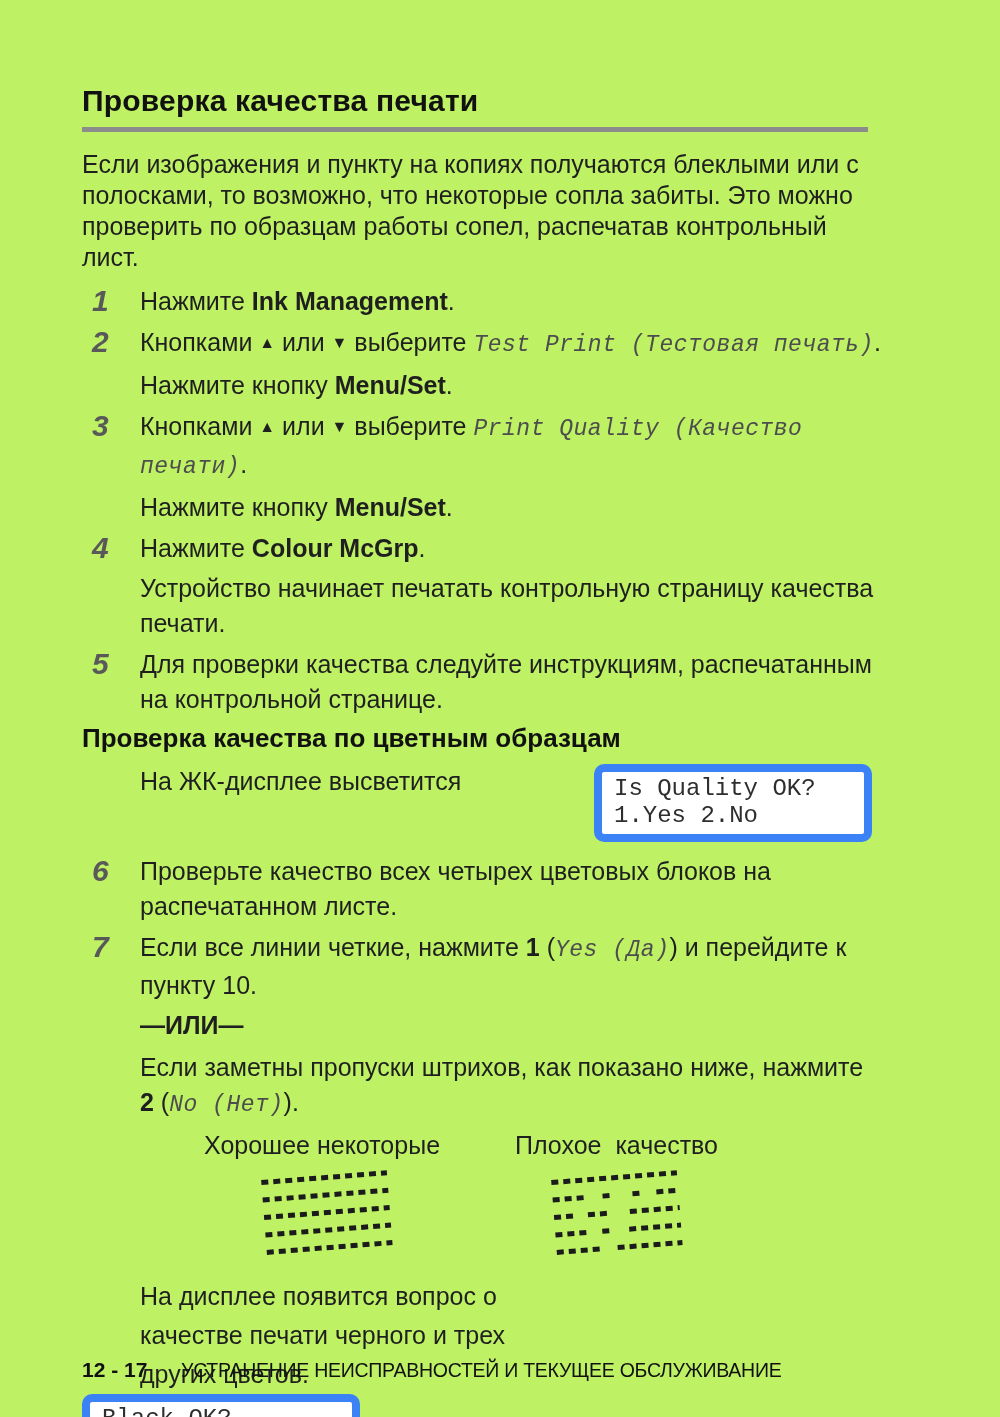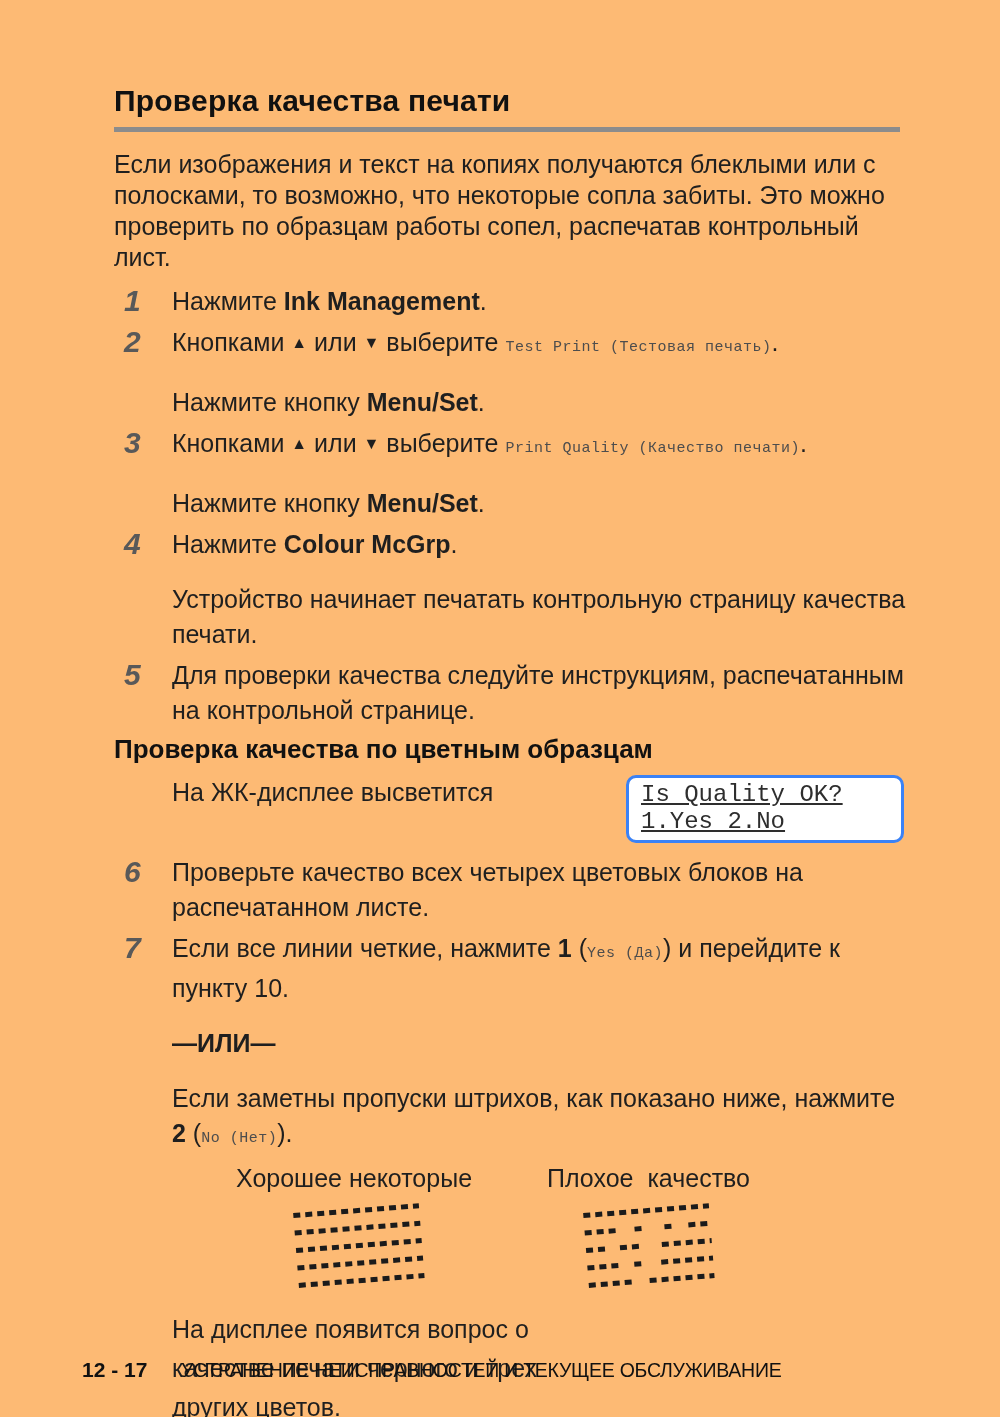--- a/index.html
+++ b/index.html
@@ -1,58 +1,58 @@
 <!DOCTYPE html>
 <html><head>
 <meta charset="utf-8">
 <style>
   * { margin:0; padding:0; box-sizing:border-box; }
   html,body { background:#ffffff; }
   .page {
     position:relative;
     width:1000px; height:1417px;
-    background:#fdba74;
+    background:#bef264;
     overflow:hidden;
     font-family:"Liberation Sans","DejaVu Sans",sans-serif;
     color:#1f1f1f;
-    padding:84px 46px 0 114px;
+    padding:84px 46px 0 82px;
   }
   .title {
     font-size:30px; line-height:34px; font-weight:bold; color:#111;
     margin-bottom:9px; letter-spacing:0.2px;
   }
   .title-rule { width:786px; height:5px; background:#8c8c8c; margin-bottom:17px; }
   .intro { font-size:25px; line-height:31px; width:795px; margin-bottom:11px; }
 
   .step { display:grid; grid-template-columns:58px 1fr; margin-bottom:6px; width:800px; }
   .step-num {
     font-size:30px; line-height:34px; font-weight:bold; font-style:italic;
     color:#595959; padding-left:10px;
   }
   .step-body p { font-size:25px; line-height:35px; }
-  .step-body p + p { margin-top:20px; }
+  .step-body p + p { margin-top:5px; }
 
   .r-b { font-weight:bold; }
   .r-m {
     font-family:"Liberation Mono","DejaVu Sans Mono",monospace;
-    color:#4d4d4d; font-size:15px; letter-spacing:0.5px;
+    color:#4d4d4d; font-size:23px; letter-spacing:0.5px;font-style:italic;
   }
   .r-tri { font-size:16px; position:relative; top:-3px; }
 
   .subheading { font-size:26px; font-weight:bold; color:#111; margin:6px 0 10px; }
 
   .lcd-row { display:flex; align-items:flex-start; width:790px; margin-bottom:12px;gap:48px; }
   .lcd-row .lcd-note { font-size:25px; line-height:35px; margin-left:58px; flex:1; }
   .lcd {
     width:278px; min-height:62px;
-    border:3px solid #3b82f6; border-radius:10px;
+    border:8px solid #3b82f6; border-radius:10px;
     padding:3px 12px 5px;
     font-family:"Liberation Mono","DejaVu Sans Mono",monospace;
     font-size:24px; line-height:27px; color:#2e2e2e;
-    background:#fff; flex-shrink:0;text-decoration:underline;
+    background:#fff; flex-shrink:0;
   }
 
   .or-line { font-size:25px; font-weight:bold; margin:7px 0 7px; }
 
   .compare-labels { position:relative; height:32px; width:790px; margin-top:8px; }
   .compare-labels .lbl { position:absolute; top:0; font-size:25px; white-space:pre; }
   .lbl-good { left:122px; }
   .lbl-bad  { left:433px; }
 
   .patterns { position:relative; height:100px; width:790px; margin-bottom:14px; }
@@ -82,21 +82,21 @@
   }
 </style>
 </head>
 <body>
 
 <div class="page">
 
   <div class="title">Проверка качества печати</div>
   <div class="title-rule"></div>
 
-  <p class="intro">Если изображения и текст на копиях получаются блеклыми или с полосками, то возможно, что некоторые сопла забиты. Это можно проверить по образцам работы сопел, распечатав контрольный лист.</p>
+  <p class="intro">Если изображения и пункту на копиях получаются блеклыми или с полосками, то возможно, что некоторые сопла забиты. Это можно проверить по образцам работы сопел, распечатав контрольный лист.</p>
 
   <div class="step">
     <div class="step-num">1</div>
     <div class="step-body">
       <p><span class="r-n">Нажмите </span><span class="r-b">Ink Management</span><span class="r-n">.</span></p>
     </div>
   </div>
 
   <div class="step">
     <div class="step-num">2</div>

